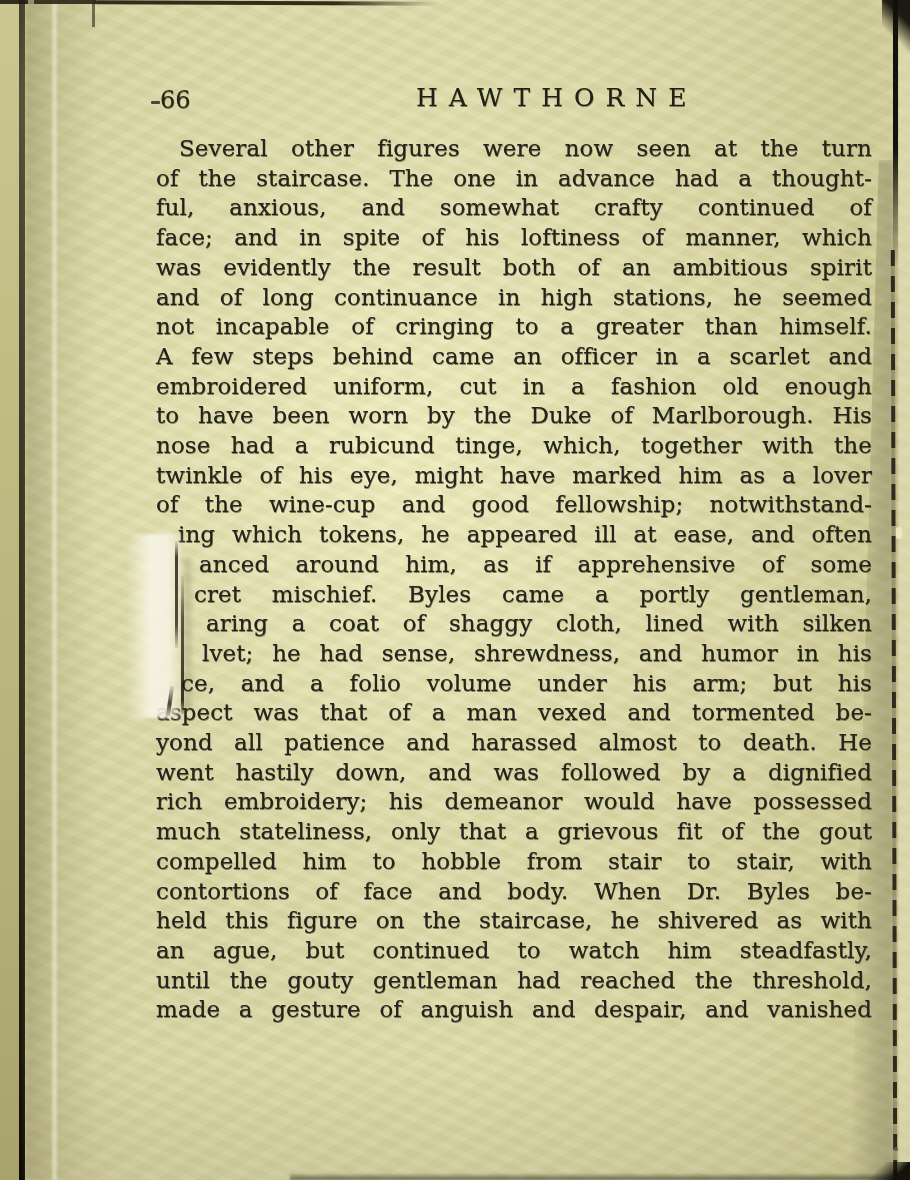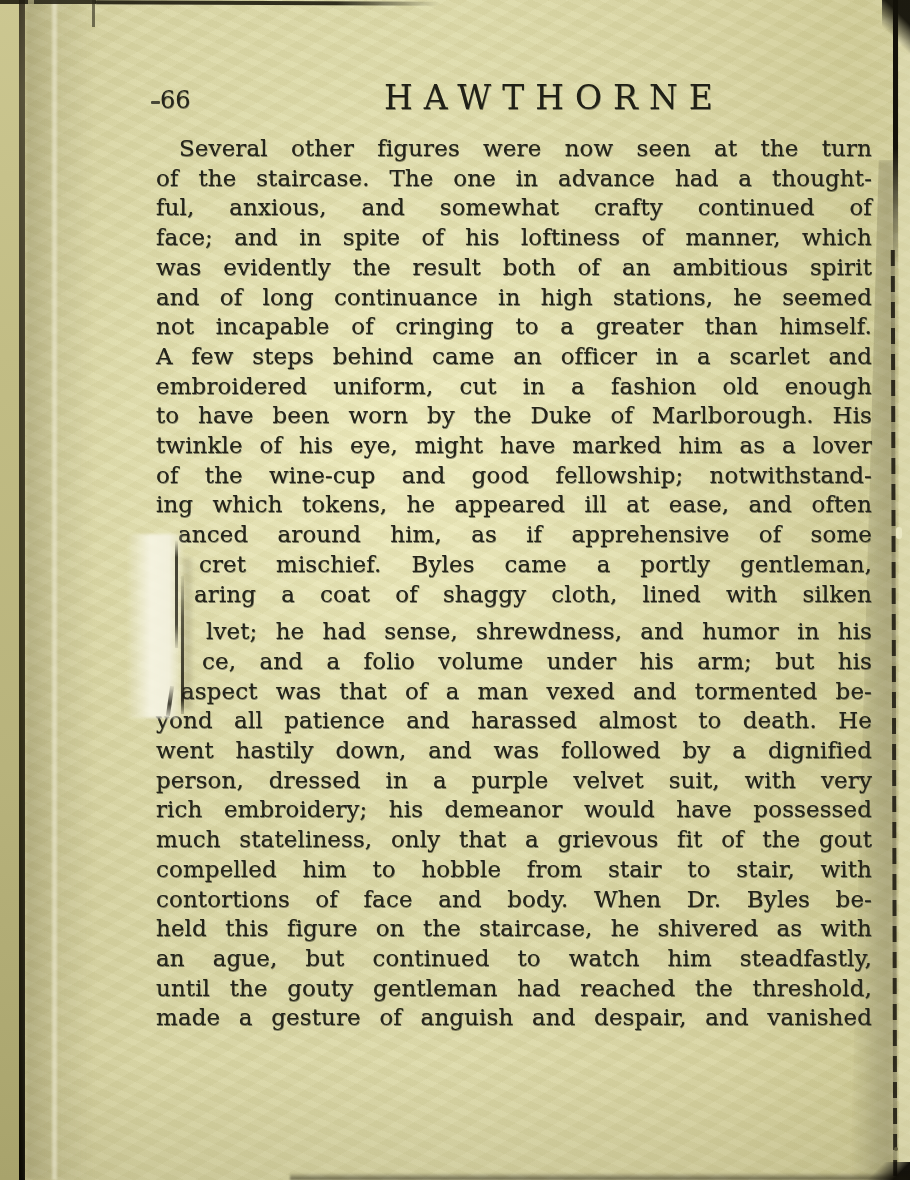--- a/index.html
+++ b/index.html
@@ -54,37 +54,37 @@
   .corner-br{right:0;bottom:0;width:48px;height:18px;
     background:linear-gradient(315deg, rgba(10,8,4,0.95) 0 26%, rgba(10,8,4,0) 66%);}
   .bottom-shadow{left:290px;bottom:0;width:620px;height:7px;filter:blur(1px);
     background:linear-gradient(0deg, rgba(24,21,11,0.6), rgba(0,0,0,0));}
   
   .pagenum{position:absolute;left:160px;top:88px;
     font-size:24px;line-height:24px;color:#23231a;
     text-shadow:0.4px 0.5px 0 rgba(30,30,20,0.55);}
   .pagenum-dash{position:absolute;left:151px;top:101px;width:9px;height:3px;
     background:rgba(35,35,26,0.8);border-radius:1px;}
-  .running-header{position:absolute;left:384px;top:85px;
-    font-size:33px;line-height:26px;letter-spacing:11px;color:#202017;
+  .running-header{position:absolute;left:416px;top:85px;
+    font-size:25px;line-height:26px;letter-spacing:11px;color:#202017;
     text-shadow:0.4px 0.5px 0 rgba(30,30,20,0.5);}
   
   .bodytext{
     position:absolute;left:156px;top:134px;width:716px;
     font-size:23px;line-height:29.7px;color:#24241b;
     word-spacing:1.5px;letter-spacing:0.1px;
     filter:blur(0.22px);
     text-shadow:0.4px 0.5px 0 rgba(30,30,20,0.5), -0.2px -0.2px 0 rgba(30,30,20,0.3);
   }
   .bodytext .line{text-align:justify;text-align-last:justify;white-space:normal;}
   .bodytext .line:nth-child(1){padding-left:23px;}
   .bodytext .line:nth-child(14){padding-left:22px;}
   .bodytext .line:nth-child(15){padding-left:43px;}
   .bodytext .line:nth-child(16){padding-left:38px;}
-  .bodytext .line:nth-child(17){padding-left:50px;margin-top:8px;}
+  .bodytext .line:nth-child(17){padding-left:50px;}
   .bodytext .line:nth-child(18){padding-left:46px;}
   .bodytext .line:nth-child(19){padding-left:25px;}
   
   .crease-light{left:126px;top:534px;width:58px;height:184px;filter:blur(1.5px);
     background:linear-gradient(90deg, rgba(247,245,229,0) 0%, rgba(248,246,231,0.85) 42%, rgba(243,241,223,0.92) 74%, rgba(236,233,211,0) 100%);}
   .crease-smudge{left:183px;top:558px;width:9px;height:152px;filter:blur(2px);
     background:rgba(92,89,66,0.18);}
   .crease-line-a{left:175px;top:540px;width:3px;height:108px;filter:blur(0.4px);
     background:linear-gradient(180deg, rgba(25,23,13,0) 0%, rgba(25,23,13,0.8) 16%, rgba(25,23,13,0.75) 78%, rgba(25,23,13,0.1) 100%);}
   .crease-line-b{left:181px;top:576px;width:3px;height:138px;filter:blur(0.4px);
@@ -127,32 +127,32 @@
       <div class="line">Several other figures were now seen at the turn</div>
       <div class="line">of the staircase.  The one in advance had a thought-</div>
       <div class="line">ful, anxious, and somewhat crafty continued of</div>
       <div class="line">face; and in spite of his loftiness of manner, which</div>
       <div class="line">was evidently the result both of an ambitious spirit</div>
       <div class="line">and of long continuance in high stations, he seemed</div>
       <div class="line">not incapable of cringing to a greater than himself.</div>
       <div class="line">A few steps behind came an officer in a scarlet and</div>
       <div class="line">embroidered uniform, cut in a fashion old enough</div>
       <div class="line">to have been worn by the Duke of Marlborough.  His</div>
+      <div class="line">nose had a rubicund tinge, which, together with the</div>
       <div class="line">twinkle of his eye, might have marked him as a lover</div>
       <div class="line">of the wine-cup and good fellowship; notwithstand-</div>
       <div class="line">ing which tokens, he appeared ill at ease, and often</div>
       <div class="line">anced around him, as if apprehensive of some</div>
       <div class="line">cret mischief.  Byles came a portly gentleman,</div>
       <div class="line">aring a coat of shaggy cloth, lined with silken</div>
       <div class="line">lvet; he had sense, shrewdness, and humor in his</div>
       <div class="line">ce, and a folio volume under his arm; but his</div>
       <div class="line">aspect was that of a man vexed and tormented be-</div>
       <div class="line">yond all patience and harassed almost to death.  He</div>
       <div class="line">went hastily down, and was followed by a dignified</div>
-      <div class="line">person, dressed in a purple velvet suit, with very</div>
       <div class="line">rich embroidery; his demeanor would have possessed</div>
       <div class="line">much stateliness, only that a grievous fit of the gout</div>
       <div class="line">compelled him to hobble from stair to stair, with</div>
       <div class="line">contortions of face and body.  When Dr. Byles be-</div>
       <div class="line">held this figure on the staircase, he shivered as with</div>
       <div class="line">an ague, but continued to watch him steadfastly,</div>
       <div class="line">until the gouty gentleman had reached the threshold,</div>
       <div class="line">made a gesture of anguish and despair, and vanished</div>
     </div>
 

